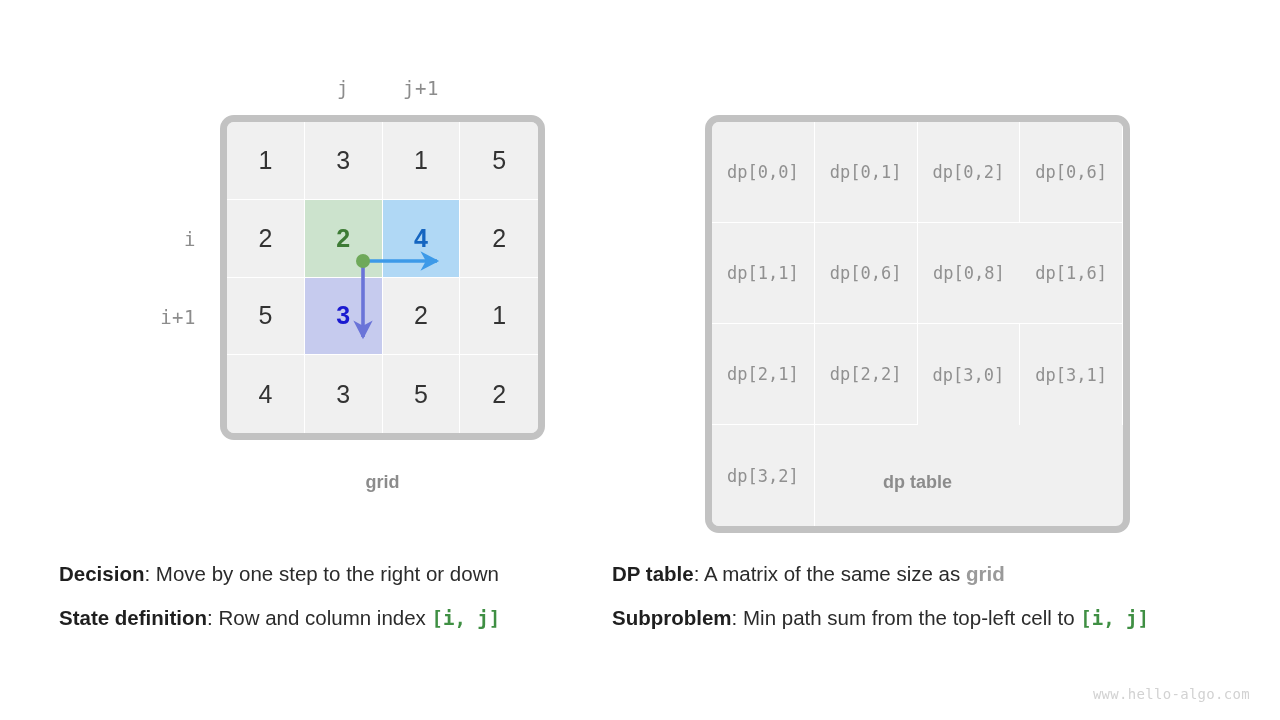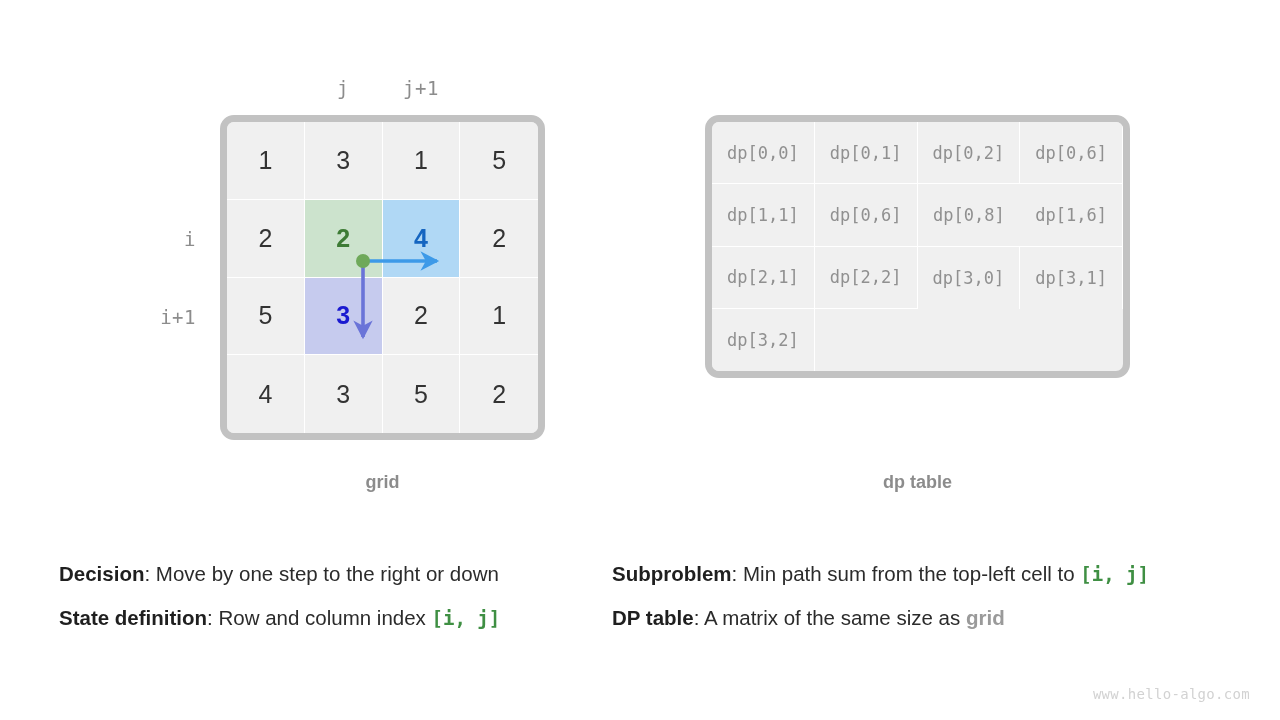--- a/index.html
+++ b/index.html
@@ -50,21 +50,21 @@
     width: 325px;
     height: 325px;
     grid-template-columns: repeat(4, 1fr);
     grid-template-rows: repeat(4, 1fr);
   }
 
   #dp-table {
     left: 705px;
     top: 115px;
     width: 425px;
-    height: 263px;
+    height: 418px;
     grid-template-columns: repeat(4, 1fr);
     grid-template-rows: repeat(4, 1fr);
   }
 
   .cell {
     box-sizing: border-box;
     background: #f0f0f0;
     border-right: 1.5px solid #ffffff;
     border-bottom: 1.5px solid #ffffff;
     display: flex;
@@ -227,19 +227,19 @@
       <line x1="363" y1="261" x2="437" y2="261" stroke="#3d9ae8" stroke-width="3.6" marker-end="url(#ah-right)"></line>
       <line x1="363" y1="261" x2="363" y2="337" stroke="#6a74d8" stroke-width="3.6" marker-end="url(#ah-down)"></line>
       <circle cx="363" cy="261" r="7" fill="#6fa95a"></circle>
     </svg>
 
   <div class="desc-col" id="desc-left" style="left:59px;  top:552px;">
       <span class="desc-line"><span class="desc-term">Decision</span><span>: </span><span>Move by one step to the right or down</span></span>
       <span class="desc-line"><span class="desc-term">State definition</span><span>: </span><span>Row and column index </span><span class="code-green">[i, j]</span></span>
     </div>
   <div class="desc-col" id="desc-right" style="left:612px; top:552px;">
+      <span class="desc-line"><span class="desc-term">DP table</span><span>: </span><span>A matrix of the same size as </span><span class="code-gray">grid</span></span>
       <span class="desc-line"><span class="desc-term">Subproblem</span><span>: </span><span>Min path sum from the top-left cell to </span><span class="code-green">[i, j]</span></span>
-      <span class="desc-line"><span class="desc-term">DP table</span><span>: </span><span>A matrix of the same size as </span><span class="code-gray">grid</span></span>
     </div>
 
   <div id="watermark">www.hello-algo.com</div>
 
 </div>
 
 </body></html>

